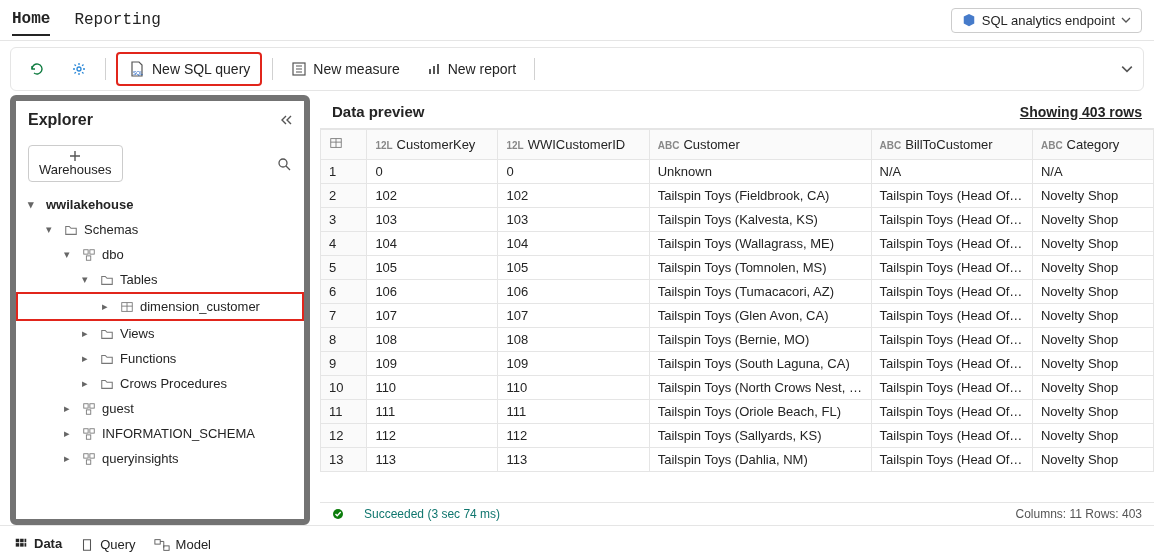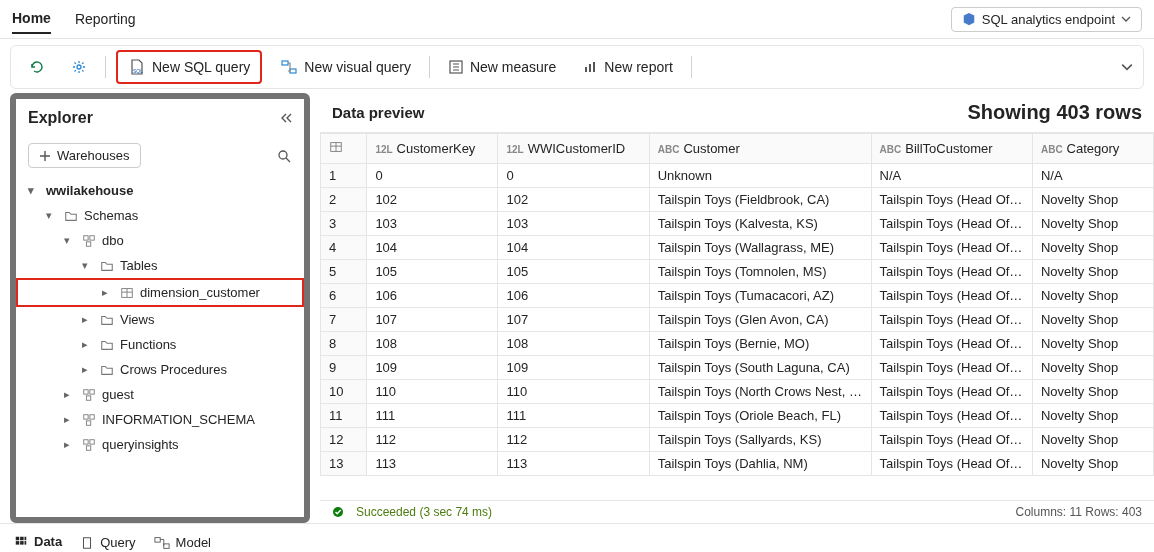--- a/index.html
+++ b/index.html
@@ -13,23 +13,24 @@
   overflow: hidden;
 }
 .header-tabs {
   display: flex;
   align-items: center;
   padding: 4px 12px;
   gap: 24px;
   border-bottom: 1px solid #e5e5e5;
 }
 .header-tab {
-  font-size: 14px;
+  font-size: 16px;
   padding: 6px 0;
   cursor: pointer;
+  font-family: Liberation Mono, monospace;
 }
 .header-tab.active {
   font-weight: 600;
   border-bottom: 2px solid #242424;
 }
 .endpoint-dropdown {
   margin-left: auto;
   border: 1px solid #ccc;
   border-radius: 4px;
   padding: 4px 10px;
@@ -99,26 +100,26 @@
 }
 .explorer-controls {
   display: flex;
   align-items: center;
   justify-content: space-between;
   padding: 6px 12px;
 }
 .warehouses-btn {
   display: flex;
   align-items: center;
-  gap: 6px;
   border: 1px solid #ccc;
   padding: 4px 10px;
   border-radius: 4px;
   cursor: pointer;
   font-size: 13px;
+  flex-direction: column;
 }
 .tree {
   padding: 4px 0;
   overflow-y: auto;
   flex: 1;
 }
 .tree-item {
   display: flex;
   align-items: center;
   padding: 5px 0;
@@ -142,21 +143,21 @@
   margin-left: 10px;
   overflow: hidden;
 }
 .preview-header {
   display: flex;
   align-items: center;
   padding: 8px 12px;
   gap: 12px;
 }
 .preview-title { font-weight: 600; font-size: 15px; }
-.rows-info { margin-left: auto; font-size: 20px; font-weight: 600; }
+.rows-info { margin-left: auto; font-size: 14px; font-weight: 600; text-decoration: underline; }
 .search-box {
   border: 1px solid #ccc;
   border-radius: 4px;
   padding: 4px 8px;
   display: flex;
   align-items: center;
   gap: 6px;
   width: 170px;
 }
 .search-box input {
@@ -195,21 +196,21 @@
 }
 .type-tag { font-size: 10px; color: #888; margin-right: 4px; font-weight: 600; }
 .status-bar {
   display: flex;
   align-items: center;
   padding: 4px 12px;
   font-size: 12px;
   color: #555;
   border-top: 1px solid #e5e5e5;
 }
-.status-success { color: #4d7c0f; display: flex; gap: 12px; }
+.status-success { color: #0f766e; display: flex; gap: 20px; }
 .status-bar .right { margin-left: auto; }
 .footer-tabs {
   display: flex;
   align-items: center;
   padding: 6px 14px;
   gap: 18px;
   border-top: 1px solid #e5e5e5;
   height: 38px;
 }
 .footer-tab {
@@ -261,30 +262,20 @@
     <div class="toolbar-btn">
       <span class="icon">
         <svg width="18" height="18" viewBox="0 0 18 18">
             <path d="M4 2h7l3 3v11H4V2z" fill="none" stroke="#555" stroke-width="1.2"></path>
             <text x="5" y="15" font-size="5" fill="#185abd">SQL</text>
           </svg>
       </span>
       <span>New SQL query</span>
     </div>
   </div>
-  <div class="toolbar-btn">
-    <span class="icon">
-      <svg width="18" height="18" viewBox="0 0 18 18">
-          <rect x="2" y="3" width="6" height="4" fill="none" stroke="#2b88d8" stroke-width="1.2"></rect>
-          <rect x="10" y="11" width="6" height="4" fill="none" stroke="#2b88d8" stroke-width="1.2"></rect>
-          <path d="M8 5h2v8h-2" fill="none" stroke="#888" stroke-width="1.2"></path>
-        </svg>
-    </span>
-    <span>New visual query</span>
-  </div>
   <div class="toolbar-divider"></div>
   <div class="toolbar-btn">
     <span class="icon">
       <svg width="16" height="16" viewBox="0 0 16 16">
           <rect x="2" y="2" width="12" height="12" fill="none" stroke="#555" stroke-width="1.2"></rect>
           <path d="M5 5h6M5 8h6M5 11h6" stroke="#555" stroke-width="1.2"></path>
         </svg>
     </span>
     <span>New measure</span>
   </div>

